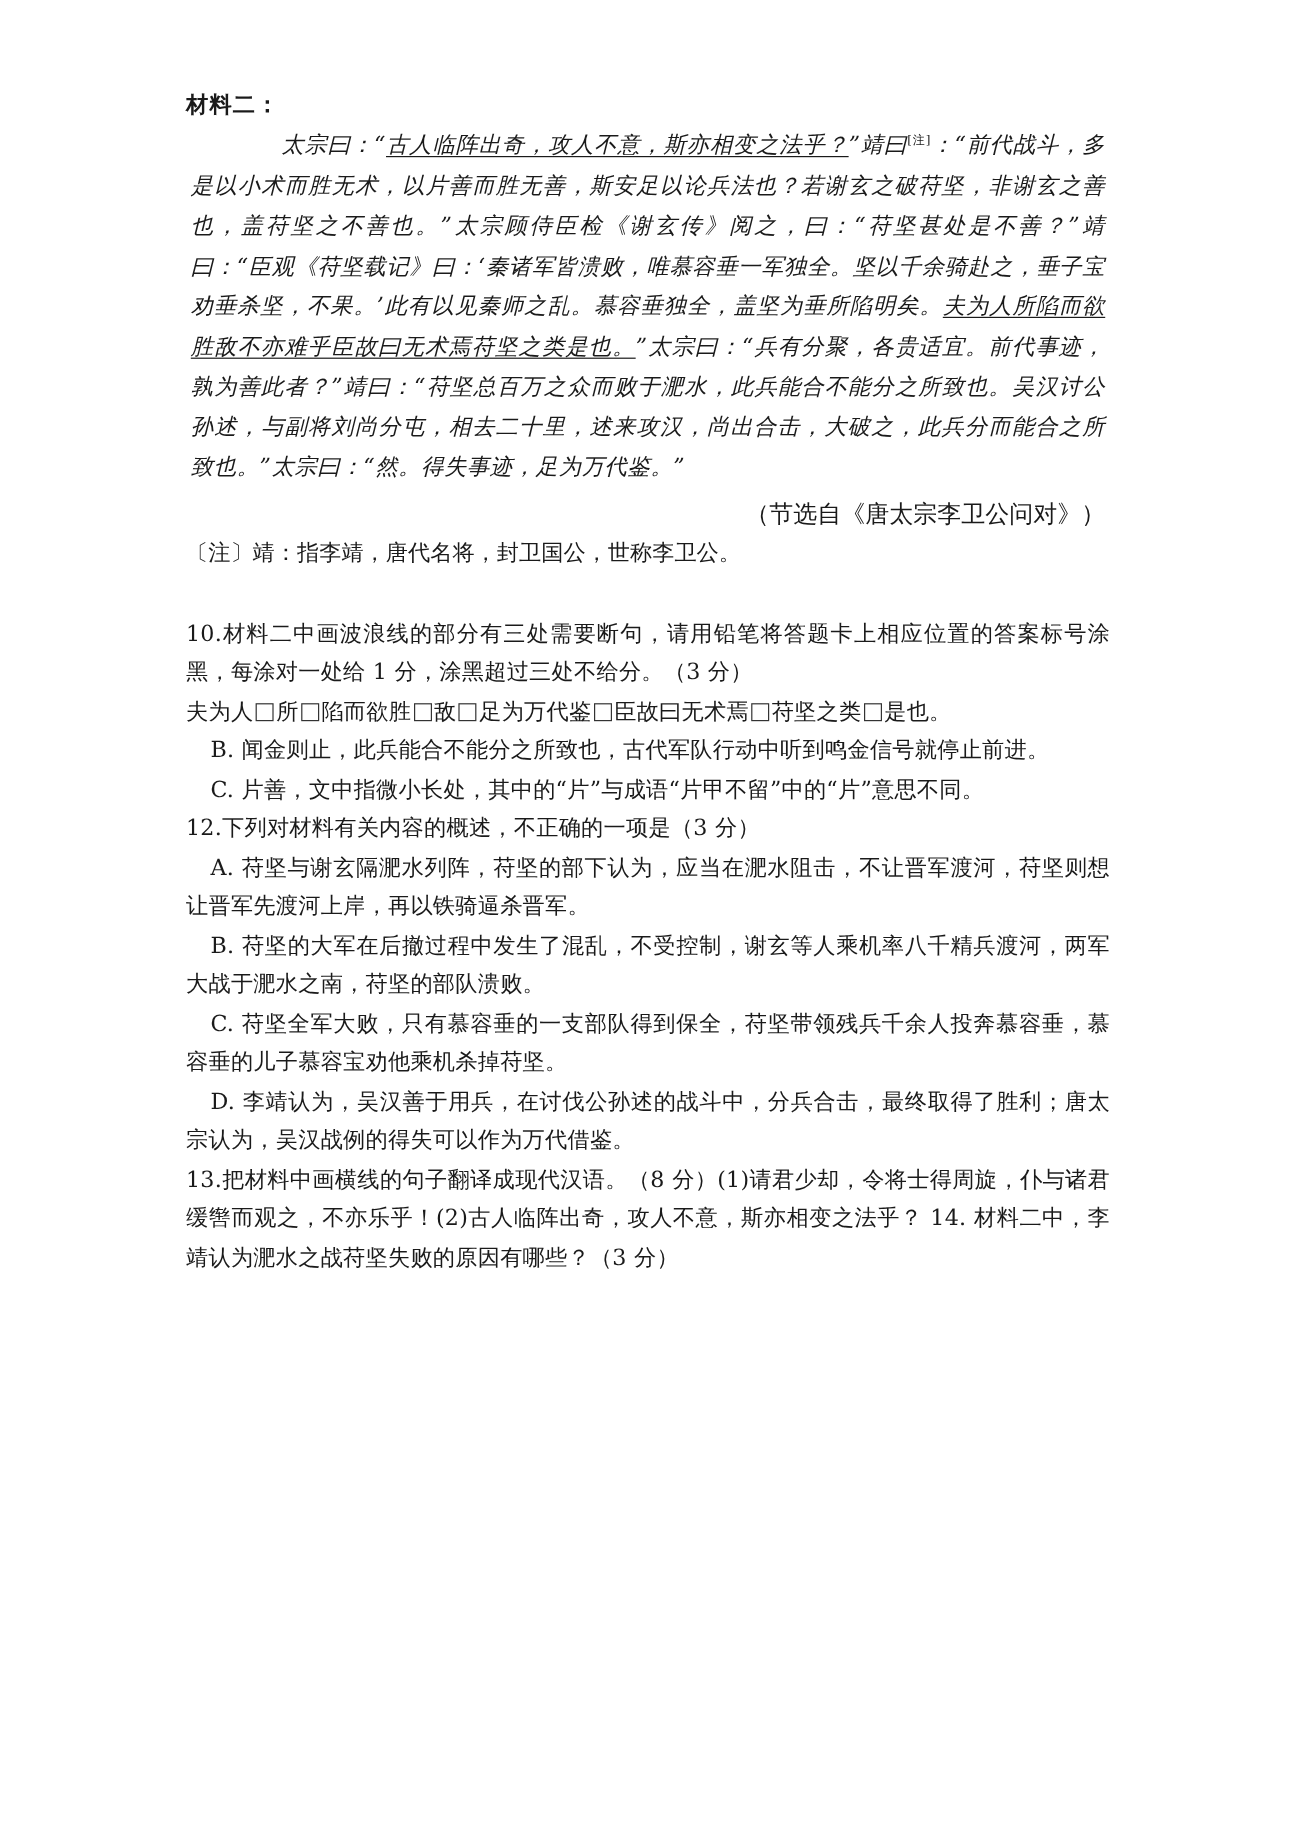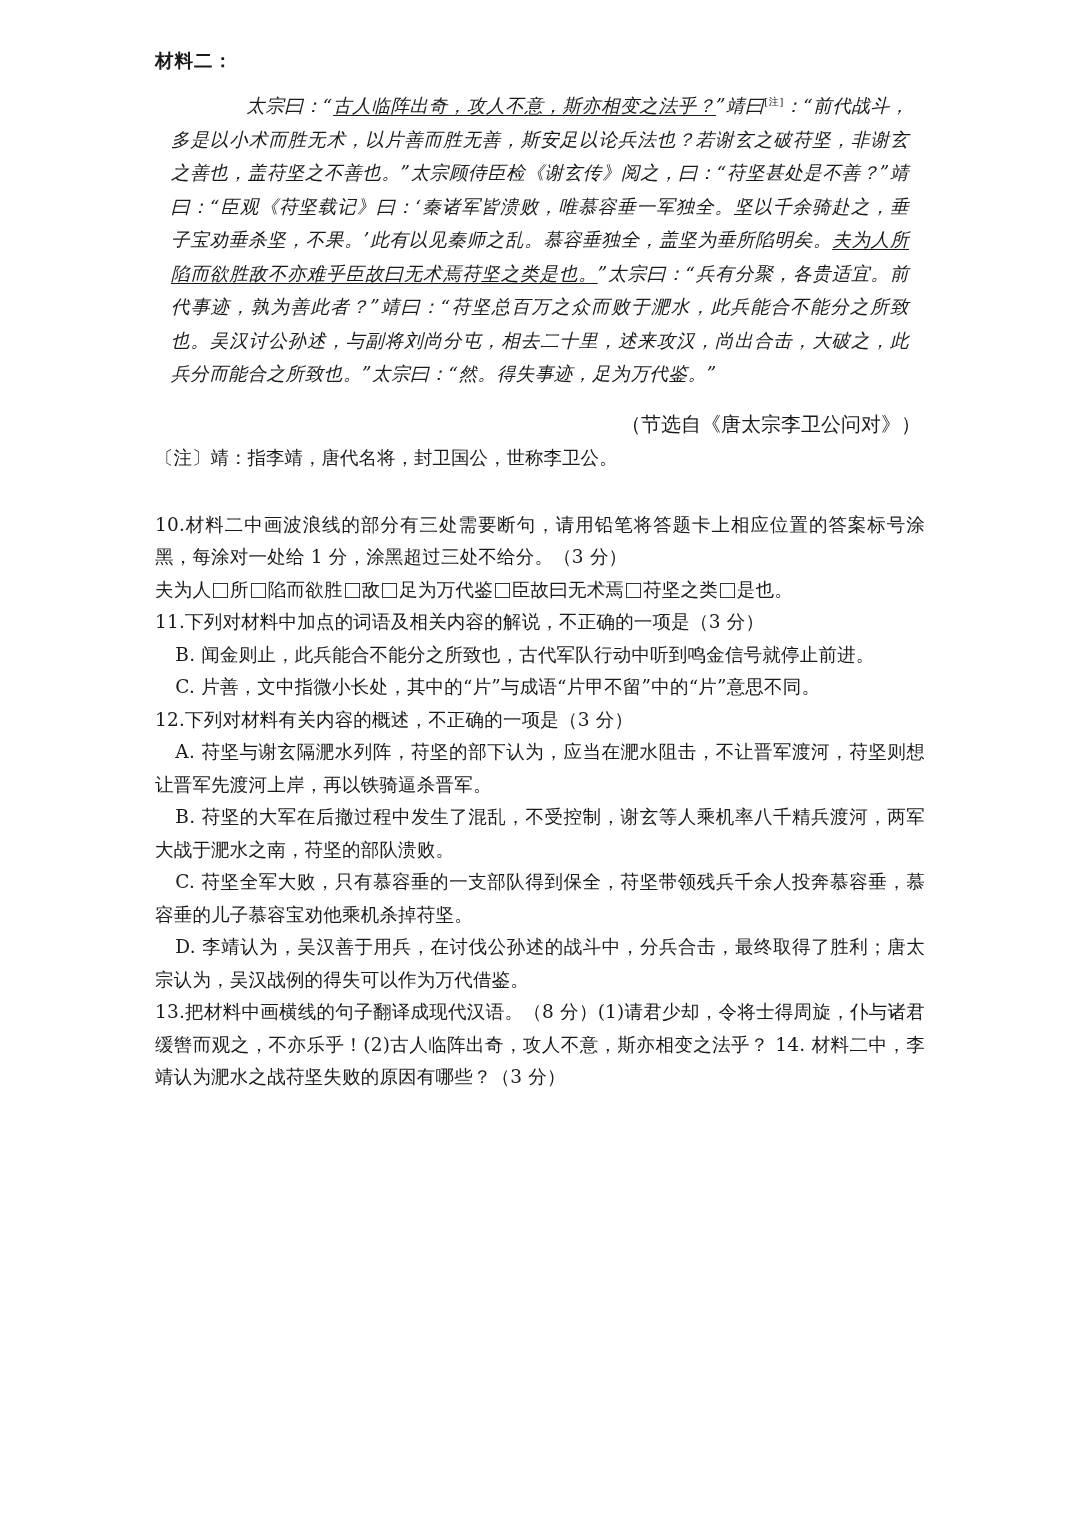--- a/index.html
+++ b/index.html
@@ -14,21 +14,21 @@
     color: #1a1a1a;
     position: relative;
     overflow: hidden;
   }
   .page {
     position: absolute;
     left: 0;
     top: 0;
     width: 1080px;
     height: 1527px;
-    padding: 48px 155px 0 155px;
+    padding: 74px 155px 0 155px;
     box-sizing: border-box;
   }
   .material-title {
     font-family: "DejaVu Serif", "Liberation Serif", serif;
     font-weight: bold;
     font-size: 18.5px;
     letter-spacing: 1px;
     margin: 0 0 6px 0;
   }
   
@@ -36,21 +36,21 @@
     font-family: "DejaVu Serif", "Liberation Serif", serif;
     font-style: italic;
     font-size: 18.5px;
     line-height: 33.5px;
     text-align: justify;
     text-justify: inter-character;
     letter-spacing: 0.6px;
     margin: 0;
   }
   .classic p {
-    margin: 16px;
+    margin: 4px;
     text-indent: 2em;
   }
   .u {
     text-decoration: underline;
     text-underline-offset: 3px;
   }
   sup.note {
     font-size: 10px;
     font-style: normal;
     vertical-align: super;
@@ -116,21 +116,20 @@
   </div>
 
   <div class="src-line">（节选自《唐太宗李卫公问对》）</div>
   <div class="note-line">〔注〕靖：指李靖，唐代名将，封卫国公，世称李卫公。</div>
 
   <div class="questions">
 
     <p class="q-main"><span>10.</span><span>材料二中画波浪线的部分有三处需要断句，请用铅笔将答题卡上相应位置的答案标号涂黑，每涂对一处给 1 分，涂黑超过三处不给分。（3 分）</span></p>
     <p class="q-cont"><span>夫为人</span><span class="blank-box"></span><span>所</span><span class="blank-box"></span><span>陷而欲胜</span><span class="blank-box"></span><span>敌</span><span class="blank-box"></span><span>足为万代鉴</span><span class="blank-box"></span><span>臣故曰无术焉</span><span class="blank-box"></span><span>苻坚之类</span><span class="blank-box"></span><span>是也。</span></p>
 
-    <p class="q-main"><span>11.</span><span>下列对材料中加点的词语及相关内容的解说，不正确的一项是（3 分）</span></p>
     <p class="q-opt">B. 闻金则止，此兵能合不能分之所致也，古代军队行动中听到鸣金信号就停止前进。</p>
     <p class="q-opt">C. 片善，文中指微小长处，其中的“片”与成语“片甲不留”中的“片”意思不同。</p>
 
     <p class="q-main"><span>12.</span><span>下列对材料有关内容的概述，不正确的一项是（3 分）</span></p>
     <p class="q-opt">A. 苻坚与谢玄隔淝水列阵，苻坚的部下认为，应当在淝水阻击，不让晋军渡河，苻坚则想让晋军先渡河上岸，再以铁骑逼杀晋军。</p>
     <p class="q-opt">B. 苻坚的大军在后撤过程中发生了混乱，不受控制，谢玄等人乘机率八千精兵渡河，两军大战于淝水之南，苻坚的部队溃败。</p>
     <p class="q-opt">C. 苻坚全军大败，只有慕容垂的一支部队得到保全，苻坚带领残兵千余人投奔慕容垂，慕容垂的儿子慕容宝劝他乘机杀掉苻坚。</p>
     <p class="q-opt">D. 李靖认为，吴汉善于用兵，在讨伐公孙述的战斗中，分兵合击，最终取得了胜利；唐太宗认为，吴汉战例的得失可以作为万代借鉴。</p>
 
     <p class="q-main"><span>13.</span><span>把材料中画横线的句子翻译成现代汉语。（8 分）(1)请君少却，令将士得周旋，仆与诸君缓辔而观之，不亦乐乎！(2)古人临阵出奇，攻人不意，斯亦相变之法乎？ 14. 材料二中，李靖认为淝水之战苻坚失败的原因有哪些？（3 分）</span></p>

